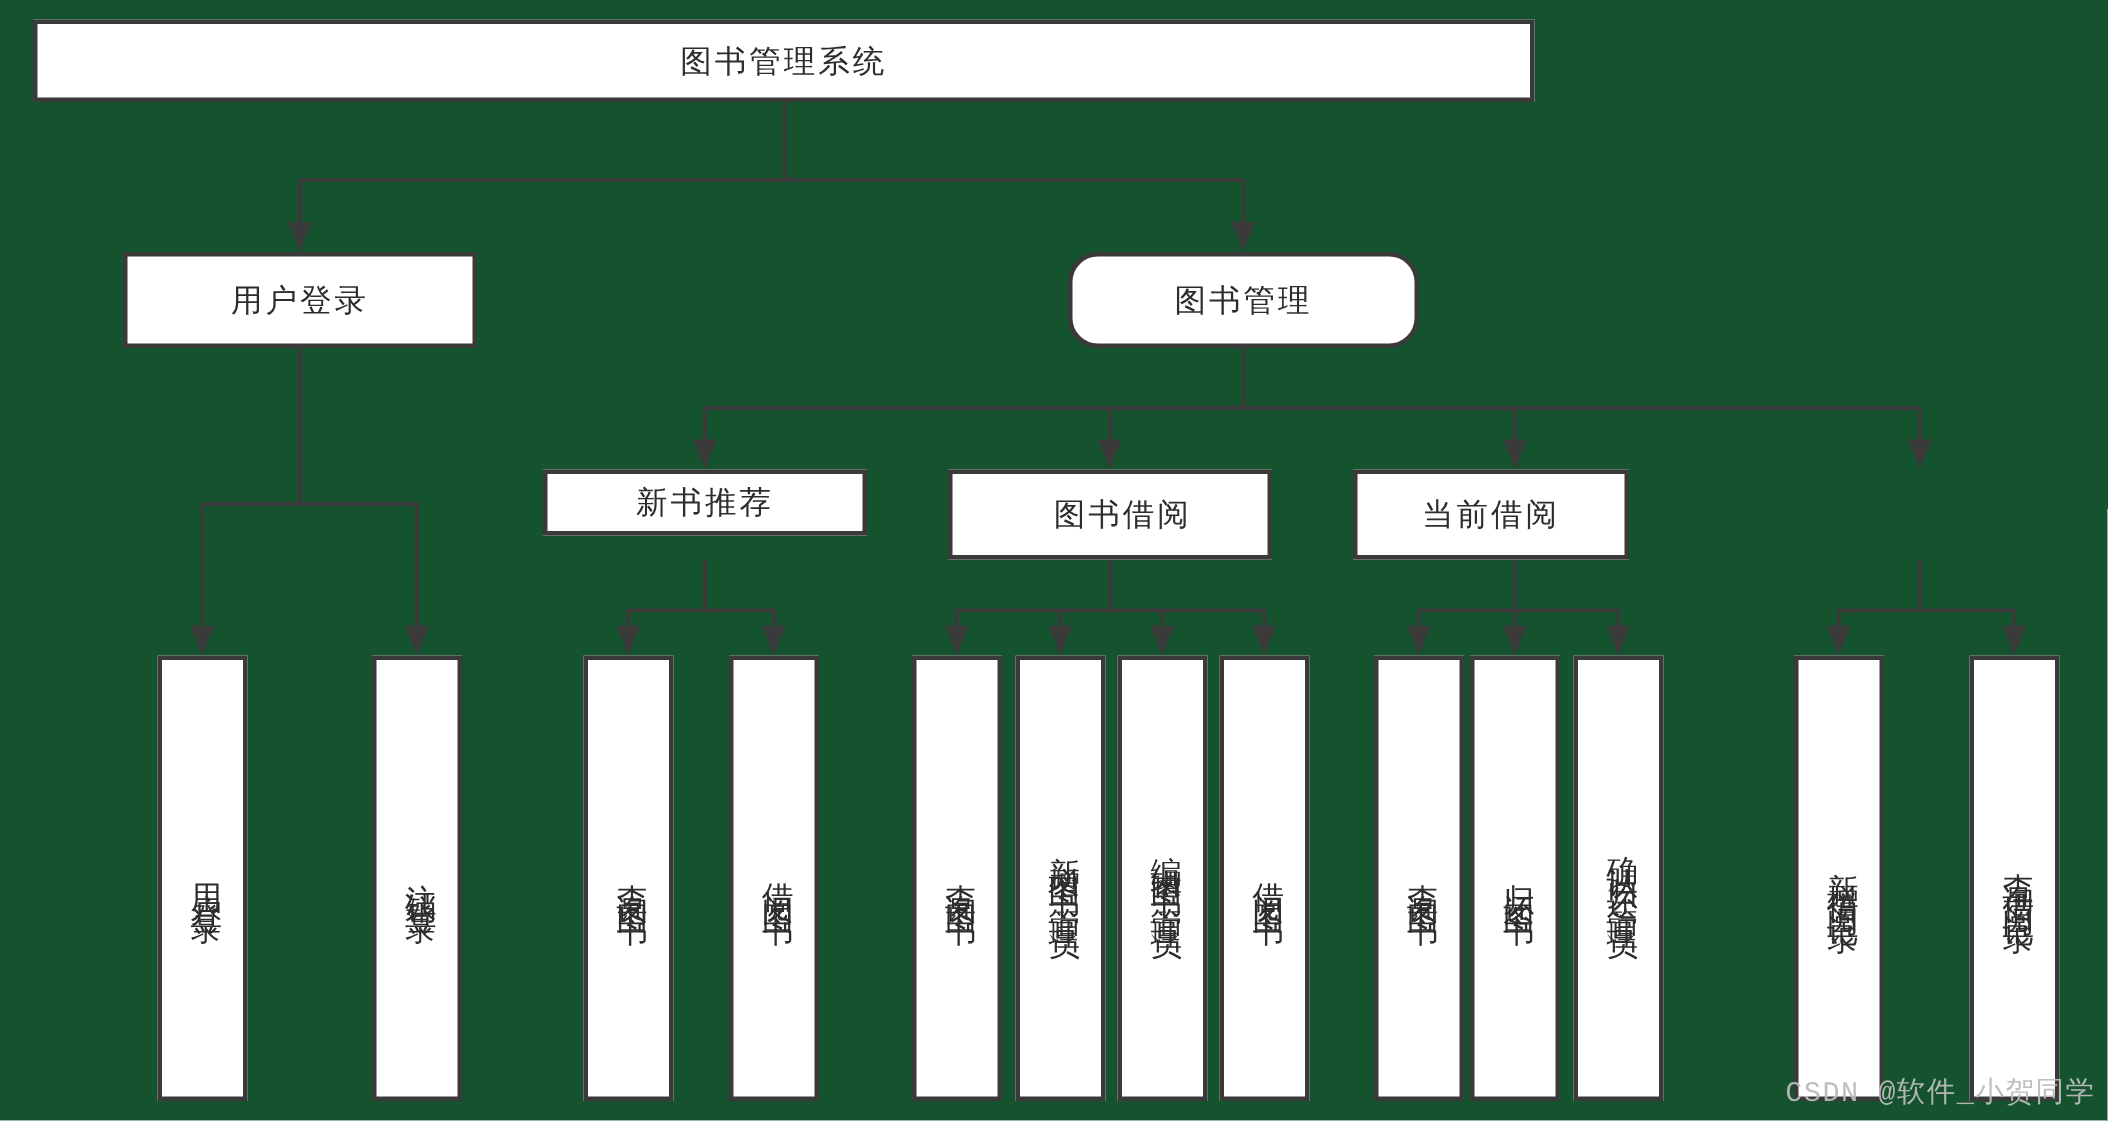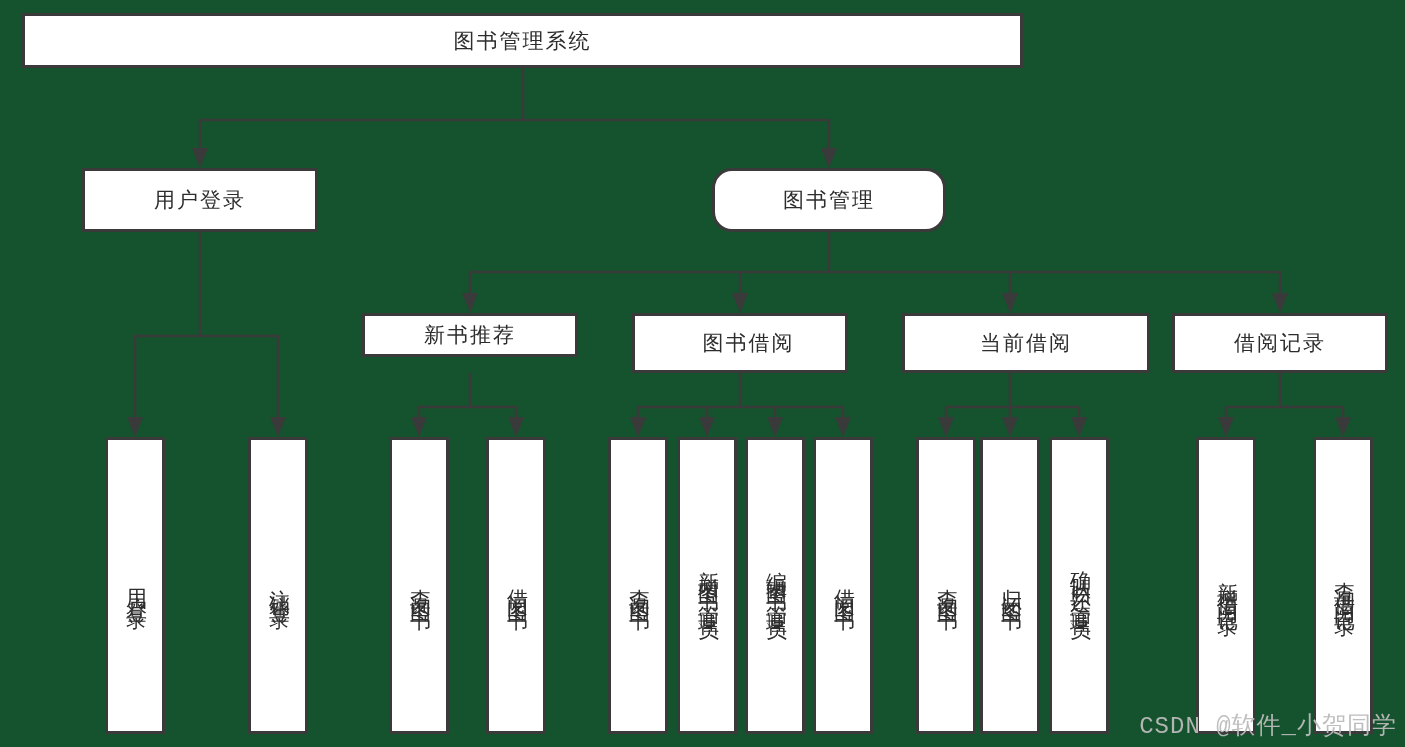--- a/index.html
+++ b/index.html
@@ -35,21 +35,21 @@
     writing-mode: vertical-rl;
     text-orientation: mixed;
     font-size: 21px;
     letter-spacing: 7px;
     line-height: 1;
   }
   .watermark {
     position: absolute;
     right: 8px;
     bottom: 6px;
-    font-size: 24px;
+    font-size: 19px;
     letter-spacing: 1px;
     color: rgba(186,186,186,0.95);
     z-index: 20;
     white-space: nowrap;
   }
 </style>
 </head>
 <body>
 
 <div class="canvas">
@@ -96,25 +96,22 @@
   <div class="node h" style="left:712px; top:168px; width:234px; height:64px;border-radius:20px;">
     <span>图书管理</span>
   </div>
 
   <div class="node h" style="left:362px; top:313px; width:216px; height:44px;">
     <span>新书推荐</span>
   </div>
   <div class="node h" style="left:632px; top:313px; width:216px; height:60px;padding-left:17px;">
     <span>图书借阅</span>
   </div>
-  <div class="node h" style="left:902px; top:313px; width:248px; height:60px;">
+  <div class="node h" style="left:902px; top:313px; width:184px; height:60px;">
     <span>当前借阅</span>
-  </div>
-  <div class="node h" style="left:1172px; top:313px; width:216px; height:60px;">
-    <span>借阅记录</span>
   </div>
 
   <div class="node v" style="left:105px; top:437px; width:60px; height:297px;">
     <span>用户登录</span>
   </div>
   <div class="node v" style="left:248px; top:437px; width:60px; height:297px;">
     <span>注销登录</span>
   </div>
 
   <div class="node v" style="left:389px; top:437px; width:60px; height:297px;">

